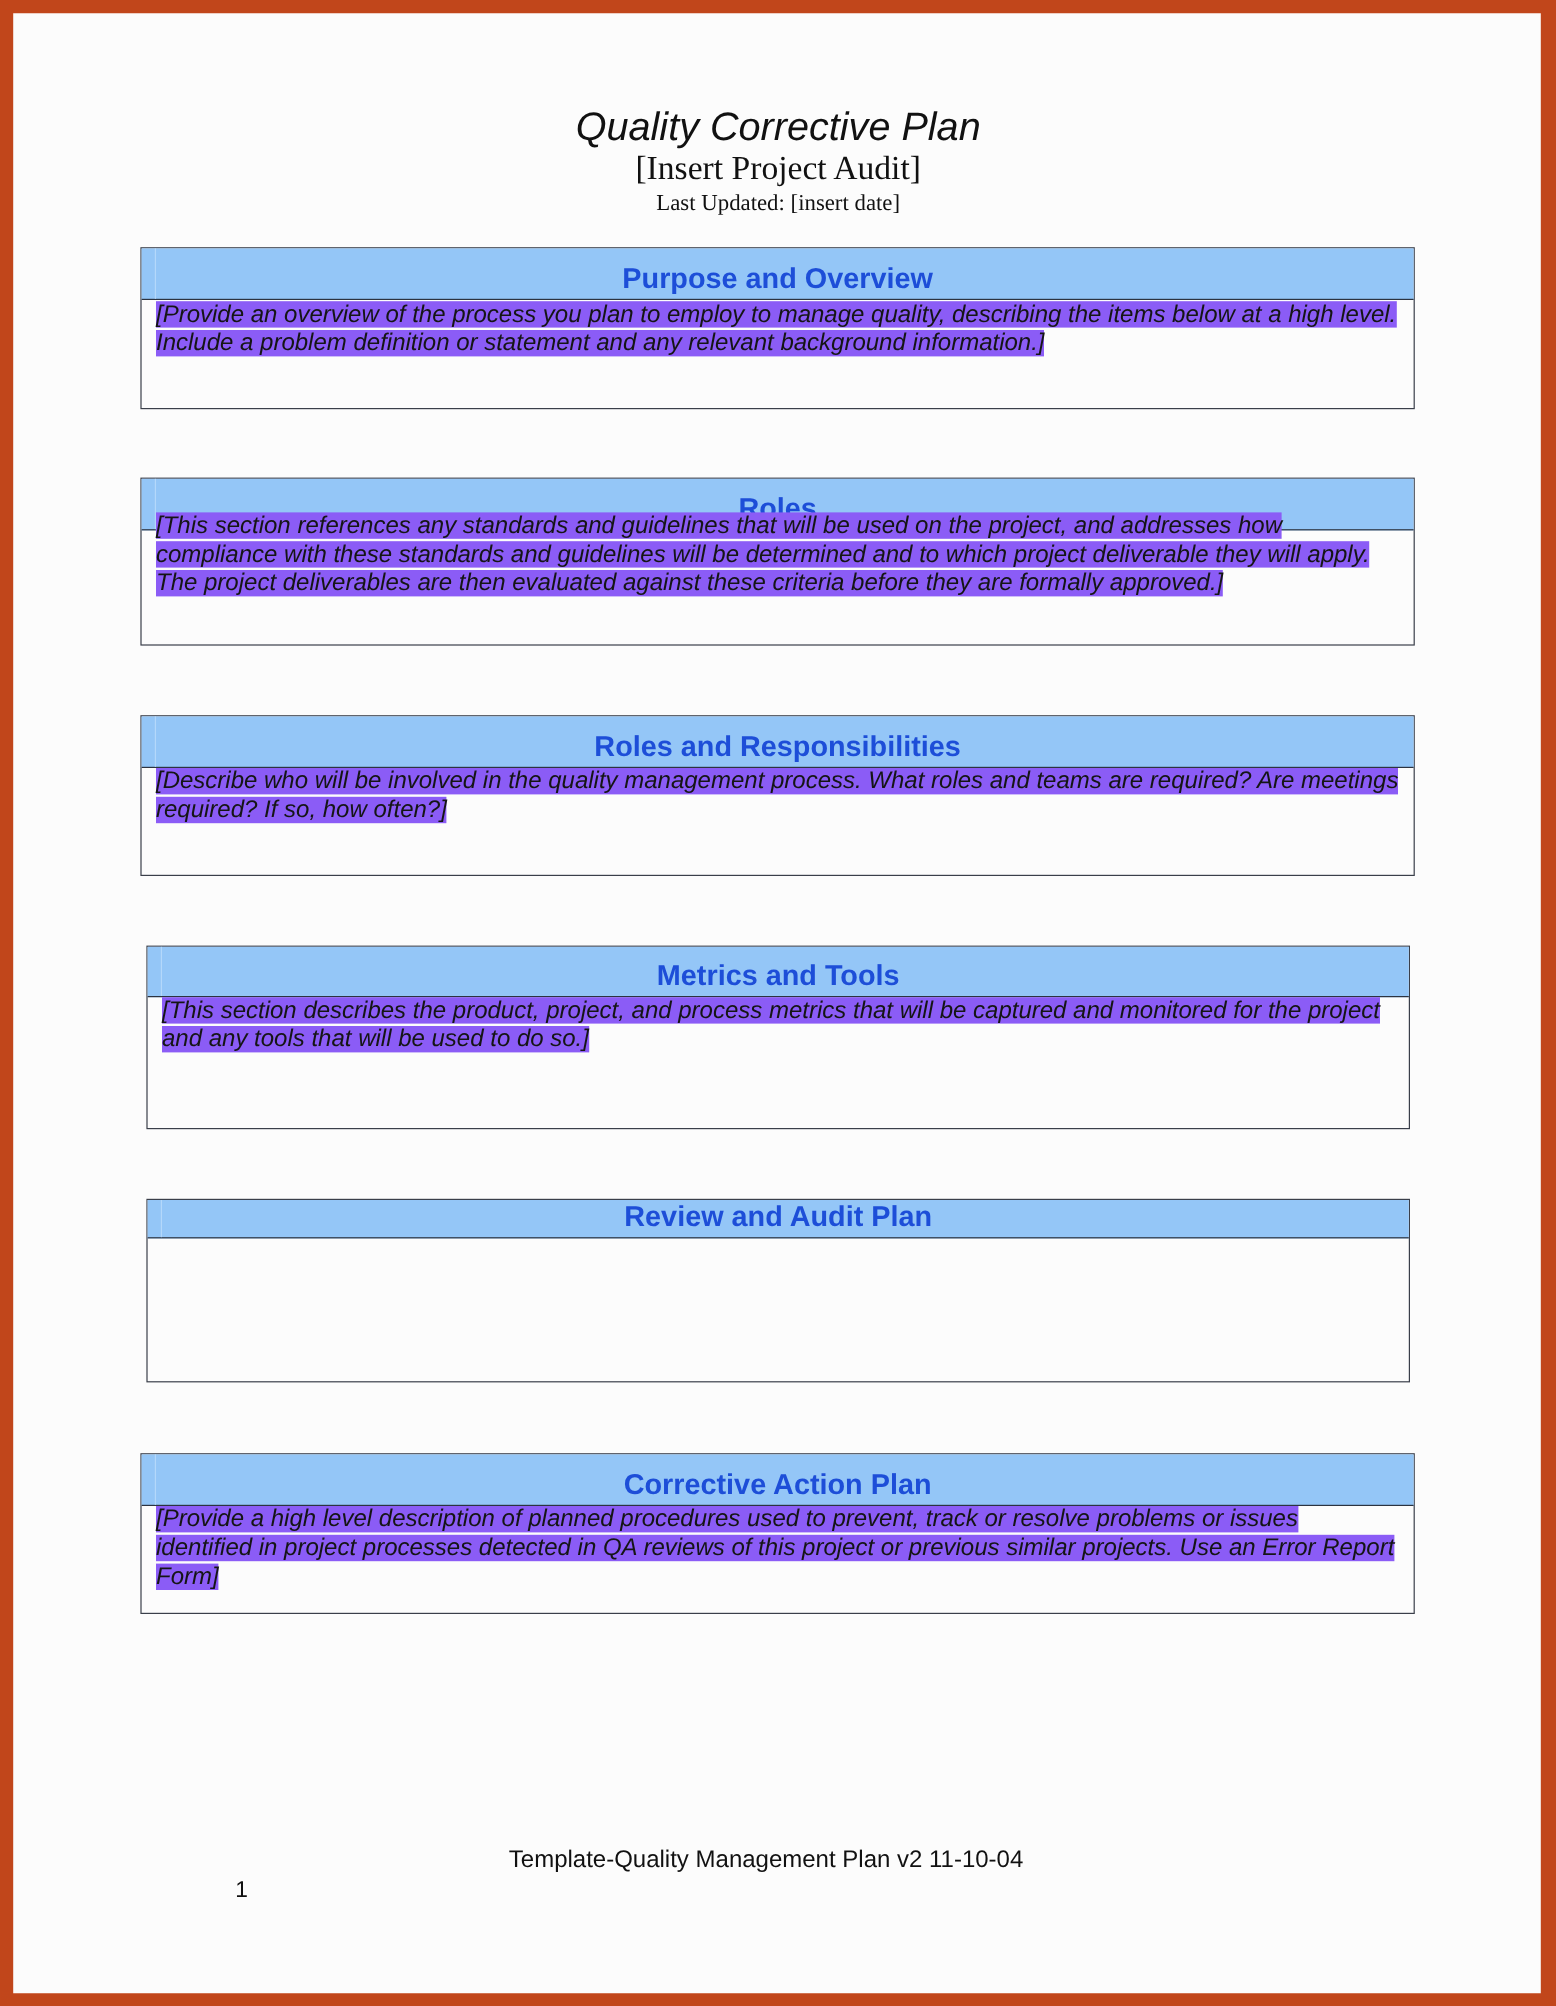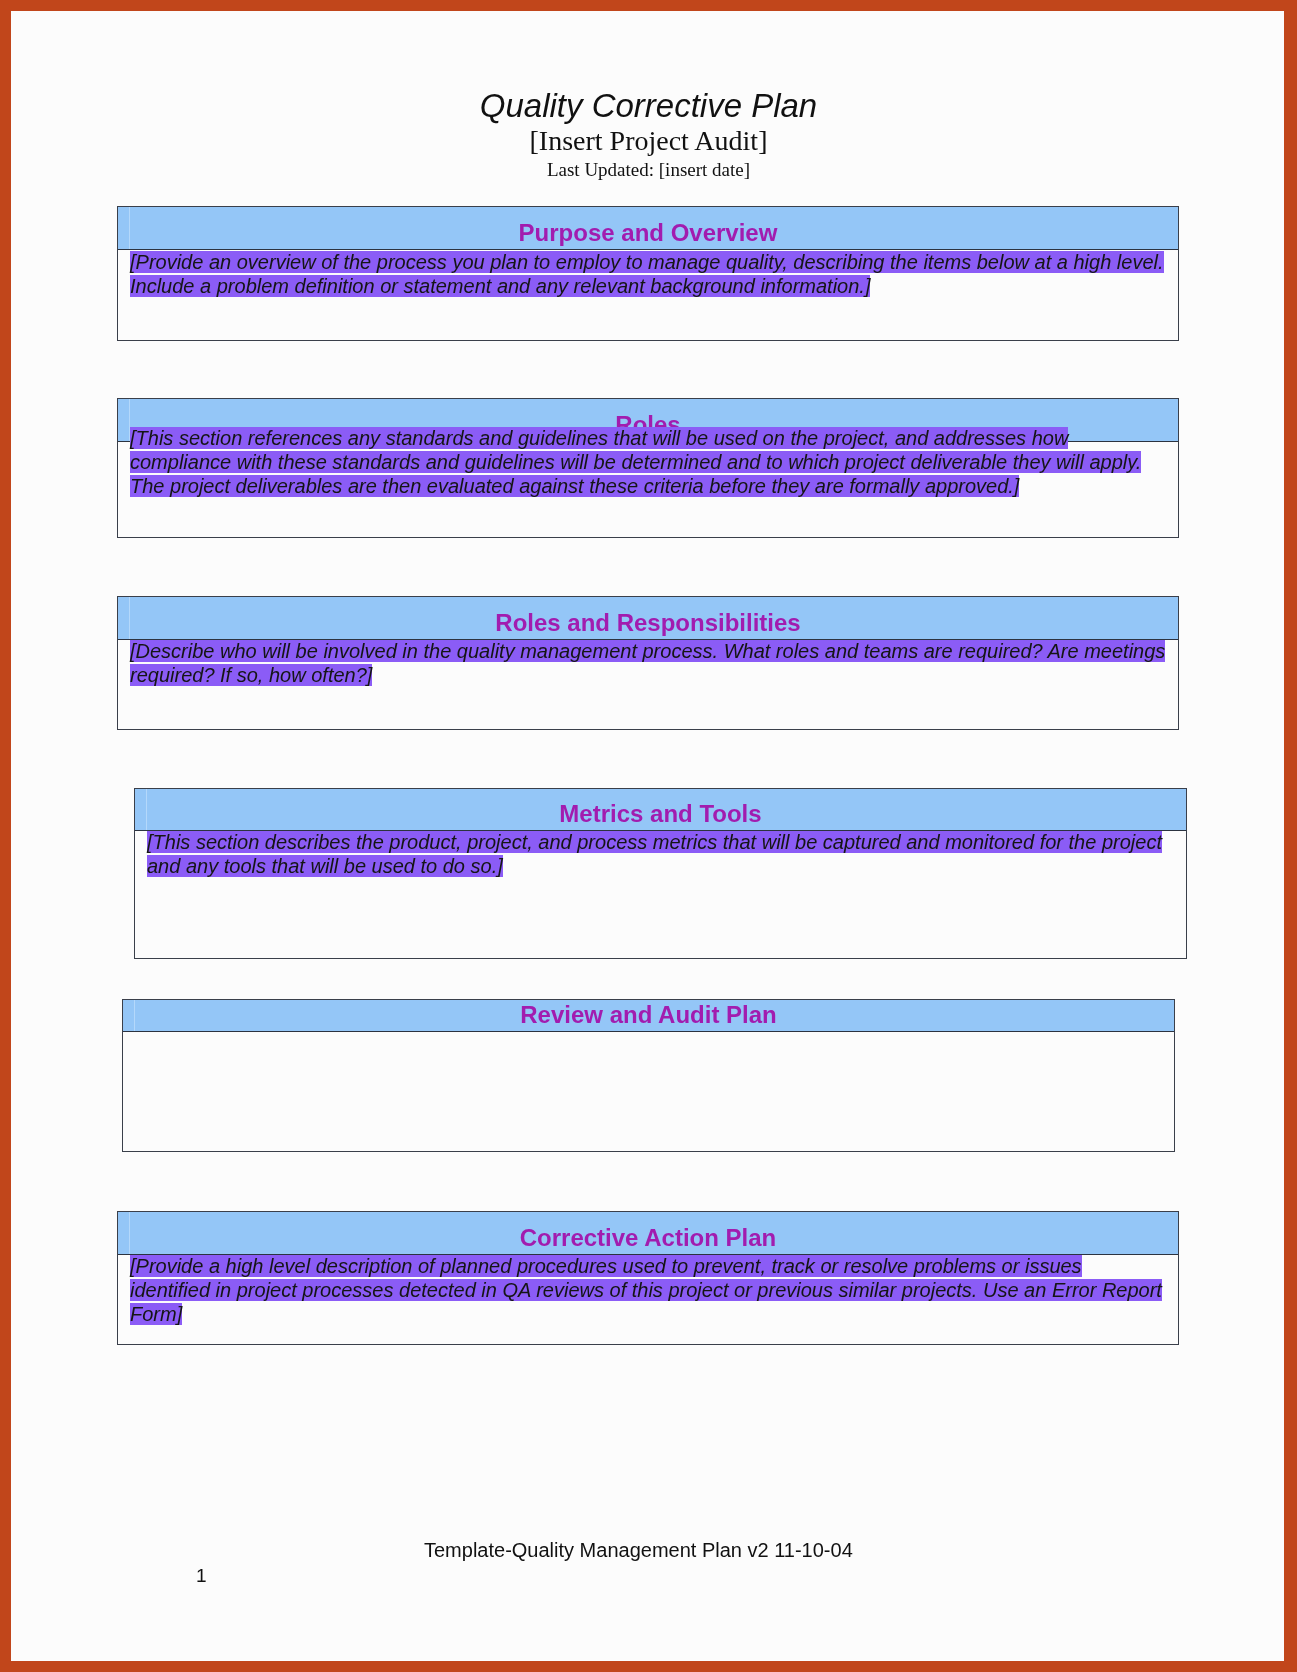--- a/index.html
+++ b/index.html
@@ -37,21 +37,21 @@
       background: #94c6f7; border-bottom: 1.5px solid #2c3340;
       text-align: center;
     }
     .section .hdr::before {
       content: ""; position: absolute; left: 11px; top: 0; bottom: 0; width: 1px;
       background: #b4d8fb;
     }
     .section .hdr span {
       position: absolute; left: 0; right: 0; bottom: 2px;
       font-family: "Liberation Sans", sans-serif; font-weight: bold;
-      font-size: 24px; color: #a21caf; line-height: 28px;
+      font-size: 24px; color: #1d4ed8; line-height: 28px;
     }
     .section .body {
       position: absolute; left: 12px; right: 12px;
       font-family: "Liberation Sans", sans-serif; font-style: italic;
       font-size: 20px; line-height: 24px; color: #151515;
     }
     .section .body span {
       background: #8b5cf6;
       box-decoration-break: clone; -webkit-box-decoration-break: clone;
     }
@@ -93,21 +93,21 @@
 
 <div class="section" style="left:117px; top:596px; width:1062px; height:134px;">
   <div class="hdr" style="height:43px;">
     <span>Roles and Responsibilities</span>
   </div>
   <div class="body" style="top:42px;">
     <span>[Describe who will be involved in the quality management process.  What roles and teams are required?  Are meetings required? If so, how often?]</span>
   </div>
 </div>
 
-<div class="section" style="left:122px; top:788px; width:1053px; height:171px;margin-left:12px;">
+<div class="section" style="left:122px; top:788px; width:1053px; height:153px;">
   <div class="hdr" style="height:42px;">
     <span>Metrics and Tools</span>
   </div>
   <div class="body" style="top:41px;">
     <span>[This section describes the product, project, and process metrics that will be captured and monitored for the project and any tools that will be used to do so.]</span>
   </div>
 </div>
 
 <div class="section" style="left:122px; top:999px; width:1053px; height:153px;">
   <div class="hdr" style="height:32px;">

